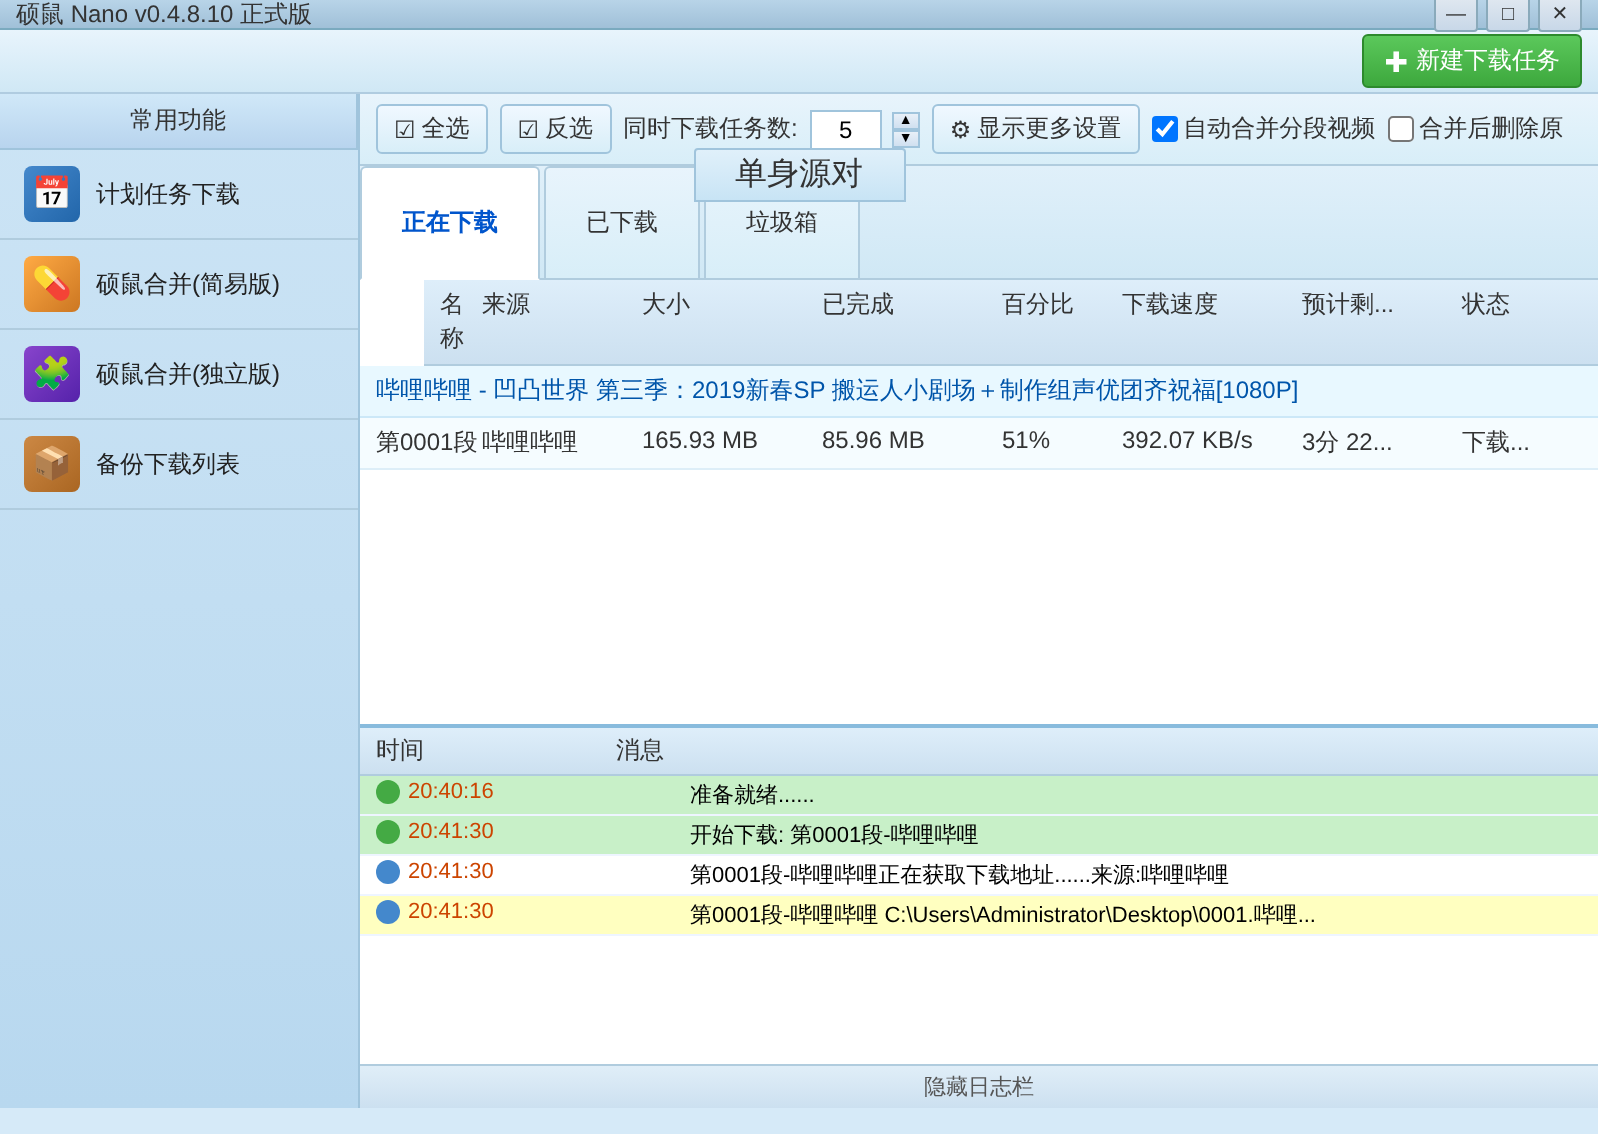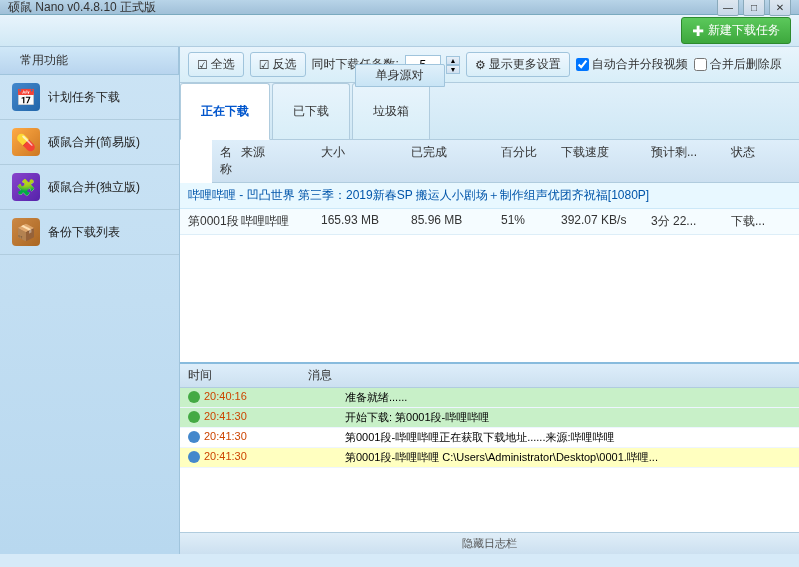--- a/index.html
+++ b/index.html
@@ -60,27 +60,27 @@
       padding: 4px 10px;
       cursor: pointer;
       font-size: 12px;
       display: flex;
       align-items: center;
       gap: 4px;
     }
     
     #single-source-label {
       position: absolute;
-      top: 64px;
+      top: 74px;
       left: 50%;
       transform: translateX(-50%);
       background: linear-gradient(to bottom, #e0f0fa, #c8e4f5);
       border: 1px solid #a0c4dc;
       padding: 2px 20px;
-      font-size: 12px;
+      font-size: 16px;
       color: #333;
       border-radius: 2px 2px 0 0;
     }
     
     #main {
       display: flex;
       height: calc(567px - 28px - 32px);
     }
     
     #sidebar {
@@ -89,20 +89,21 @@
       border-right: 1px solid #a0c4dc;
       padding-top: 0;
       flex-shrink: 0;
     }
     .tab-bar {
       display: flex;
       border-bottom: 1px solid #a0c4dc;
     }
     .tab-item {
       flex: 1;
+      text-align: center;
       padding: 5px 20px;
       cursor: pointer;
       font-size: 12px;
       color: #333;
       background: linear-gradient(to bottom, #d0e8f8, #b8d4ee);
       border-right: 1px solid #a0c4dc;
     }
     .tab-item.active {
       background: linear-gradient(to bottom, #f0f8ff, #dceefa);
       font-weight: bold;

